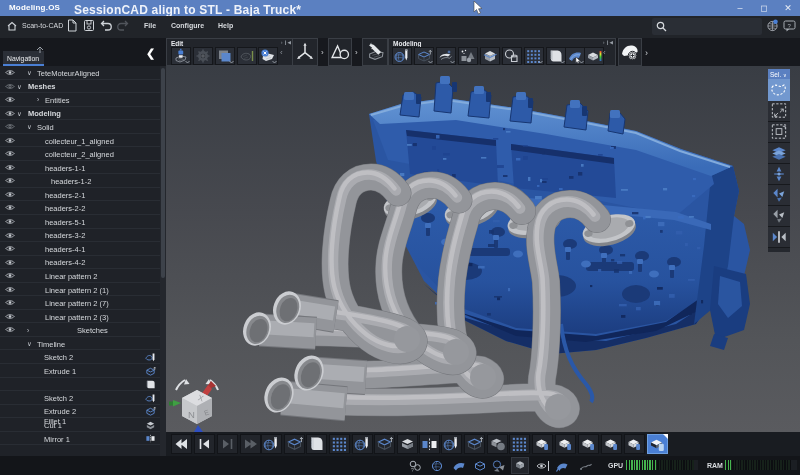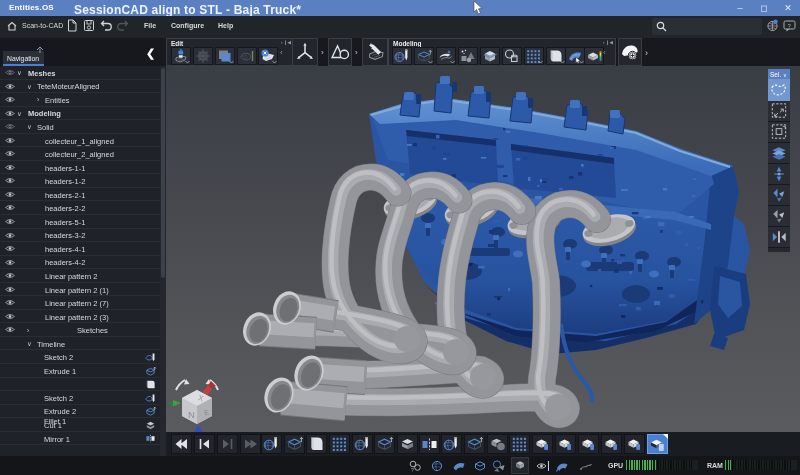--- a/index.html
+++ b/index.html
@@ -56,21 +56,21 @@
   
   #statusbar { position:absolute; left:0; top:456px; width:800px; height:19px; background:#131519; }
   #statusbar .stxt { position:absolute; top:6px; font-size:7px; font-weight:bold; color:#d8dbdf; }
   .meter { position:absolute; top:4px; width:72px; height:10px; background:#1b1e23; }
 </style>
 </head>
 <body>
 <div id="app">
 
   <div id="titlebar">
-    <span class="logo">Entities.OS</span>
+    <span class="logo">Modeling.OS</span>
     <span class="doc">SessionCAD align to STL - Baja Truck*</span>
     <svg style="position:absolute;left:473px;top:1px" width="10" height="14" viewBox="0 0 10 14">
         <path d="M1 0 L1 11 L3.5 8.5 L5.5 13 L7.5 12 L5.5 7.8 L9 7.5 Z" fill="#fff" stroke="#444" stroke-width="0.6"></path>
       </svg>
       <span class="winbtn" style="left:729px;">–</span>
     <span class="winbtn" style="left:753px;">◻</span>
     <span class="winbtn" style="left:777px;">✕</span>
   </div>
 
   <div id="menubar">
@@ -275,39 +275,39 @@
 
   <div id="leftpanel">
     <div id="navtab">Navigation</div>
     <svg style="position:absolute;left:36px;top:8px" width="8" height="8" viewBox="0 0 8 8">
         <path d="M1 4 L4 1 L7 4 M4 2.5 V7" stroke="#9aa0a8" stroke-width="1" fill="none"></path>
       </svg>
     <span style="position:absolute;left:146px;top:9px;font-size:11px;font-weight:bold;color:#fff;">❮</span>
     <div id="tree">
     <div class="trow">
           <svg class="eye" viewBox="0 0 12 8">
+            <path d="M1 4 C3 1.2 9 1.2 11 4 C9 6.8 3 6.8 1 4 Z" fill="none" stroke="#c9cdd3" stroke-width="1"></path>
+            <circle cx="6" cy="4" r="1.5" fill="#c9cdd3"></circle>
+          </svg>
+          <span class="chev" style="left:27px;">∨</span>
+          <span class="lbl" style="left:37px;">TeteMoteurAligned</span>
+        </div>
+    <div class="trow">
+          <svg class="eye" viewBox="0 0 12 8">
             <path d="M1 4 C3 1.2 9 1.2 11 4 C9 6.8 3 6.8 1 4 Z" fill="none" stroke="#8d9299" stroke-width="0.9"></path>
             <circle cx="6" cy="4" r="1.3" fill="none" stroke="#8d9299" stroke-width="0.8"></circle>
           </svg>
           <span class="chev" style="left:17px;">∨</span>
           <span class="lbl" style="left:28px;font-weight:bold;">Meshes</span>
         </div>
     <div class="trow">
           <svg class="eye" viewBox="0 0 12 8">
             <path d="M1 4 C3 1.2 9 1.2 11 4 C9 6.8 3 6.8 1 4 Z" fill="none" stroke="#c9cdd3" stroke-width="1"></path>
             <circle cx="6" cy="4" r="1.5" fill="#c9cdd3"></circle>
           </svg>
-          <span class="chev" style="left:27px;">∨</span>
-          <span class="lbl" style="left:37px;">TeteMoteurAligned</span>
-        </div>
-    <div class="trow">
-          <svg class="eye" viewBox="0 0 12 8">
-            <path d="M1 4 C3 1.2 9 1.2 11 4 C9 6.8 3 6.8 1 4 Z" fill="none" stroke="#c9cdd3" stroke-width="1"></path>
-            <circle cx="6" cy="4" r="1.5" fill="#c9cdd3"></circle>
-          </svg>
           <span class="chev" style="left:37px;">›</span>
           <span class="lbl" style="left:45px;">Entities</span>
         </div>
     <div class="trow">
           <svg class="eye" viewBox="0 0 12 8">
             <path d="M1 4 C3 1.2 9 1.2 11 4 C9 6.8 3 6.8 1 4 Z" fill="none" stroke="#c9cdd3" stroke-width="1"></path>
             <circle cx="6" cy="4" r="1.5" fill="#c9cdd3"></circle>
           </svg>
           <span class="chev" style="left:17px;">∨</span>
           <span class="lbl" style="left:28px;font-weight:bold;">Modeling</span>
@@ -339,21 +339,21 @@
             <path d="M1 4 C3 1.2 9 1.2 11 4 C9 6.8 3 6.8 1 4 Z" fill="none" stroke="#c9cdd3" stroke-width="1"></path>
             <circle cx="6" cy="4" r="1.5" fill="#c9cdd3"></circle>
           </svg>
           <span class="lbl" style="left:45px;">headers-1-1</span>
         </div>
     <div class="trow">
           <svg class="eye" viewBox="0 0 12 8">
             <path d="M1 4 C3 1.2 9 1.2 11 4 C9 6.8 3 6.8 1 4 Z" fill="none" stroke="#c9cdd3" stroke-width="1"></path>
             <circle cx="6" cy="4" r="1.5" fill="#c9cdd3"></circle>
           </svg>
-          <span class="lbl" style="left:45px;text-align:center;">headers-1-2</span>
+          <span class="lbl" style="left:51px;text-align:center;">headers-1-2</span>
         </div>
     <div class="trow">
           <svg class="eye" viewBox="0 0 12 8">
             <path d="M1 4 C3 1.2 9 1.2 11 4 C9 6.8 3 6.8 1 4 Z" fill="none" stroke="#c9cdd3" stroke-width="1"></path>
             <circle cx="6" cy="4" r="1.5" fill="#c9cdd3"></circle>
           </svg>
           <span class="lbl" style="left:45px;">headers-2-1</span>
         </div>
     <div class="trow">
           <svg class="eye" viewBox="0 0 12 8">

